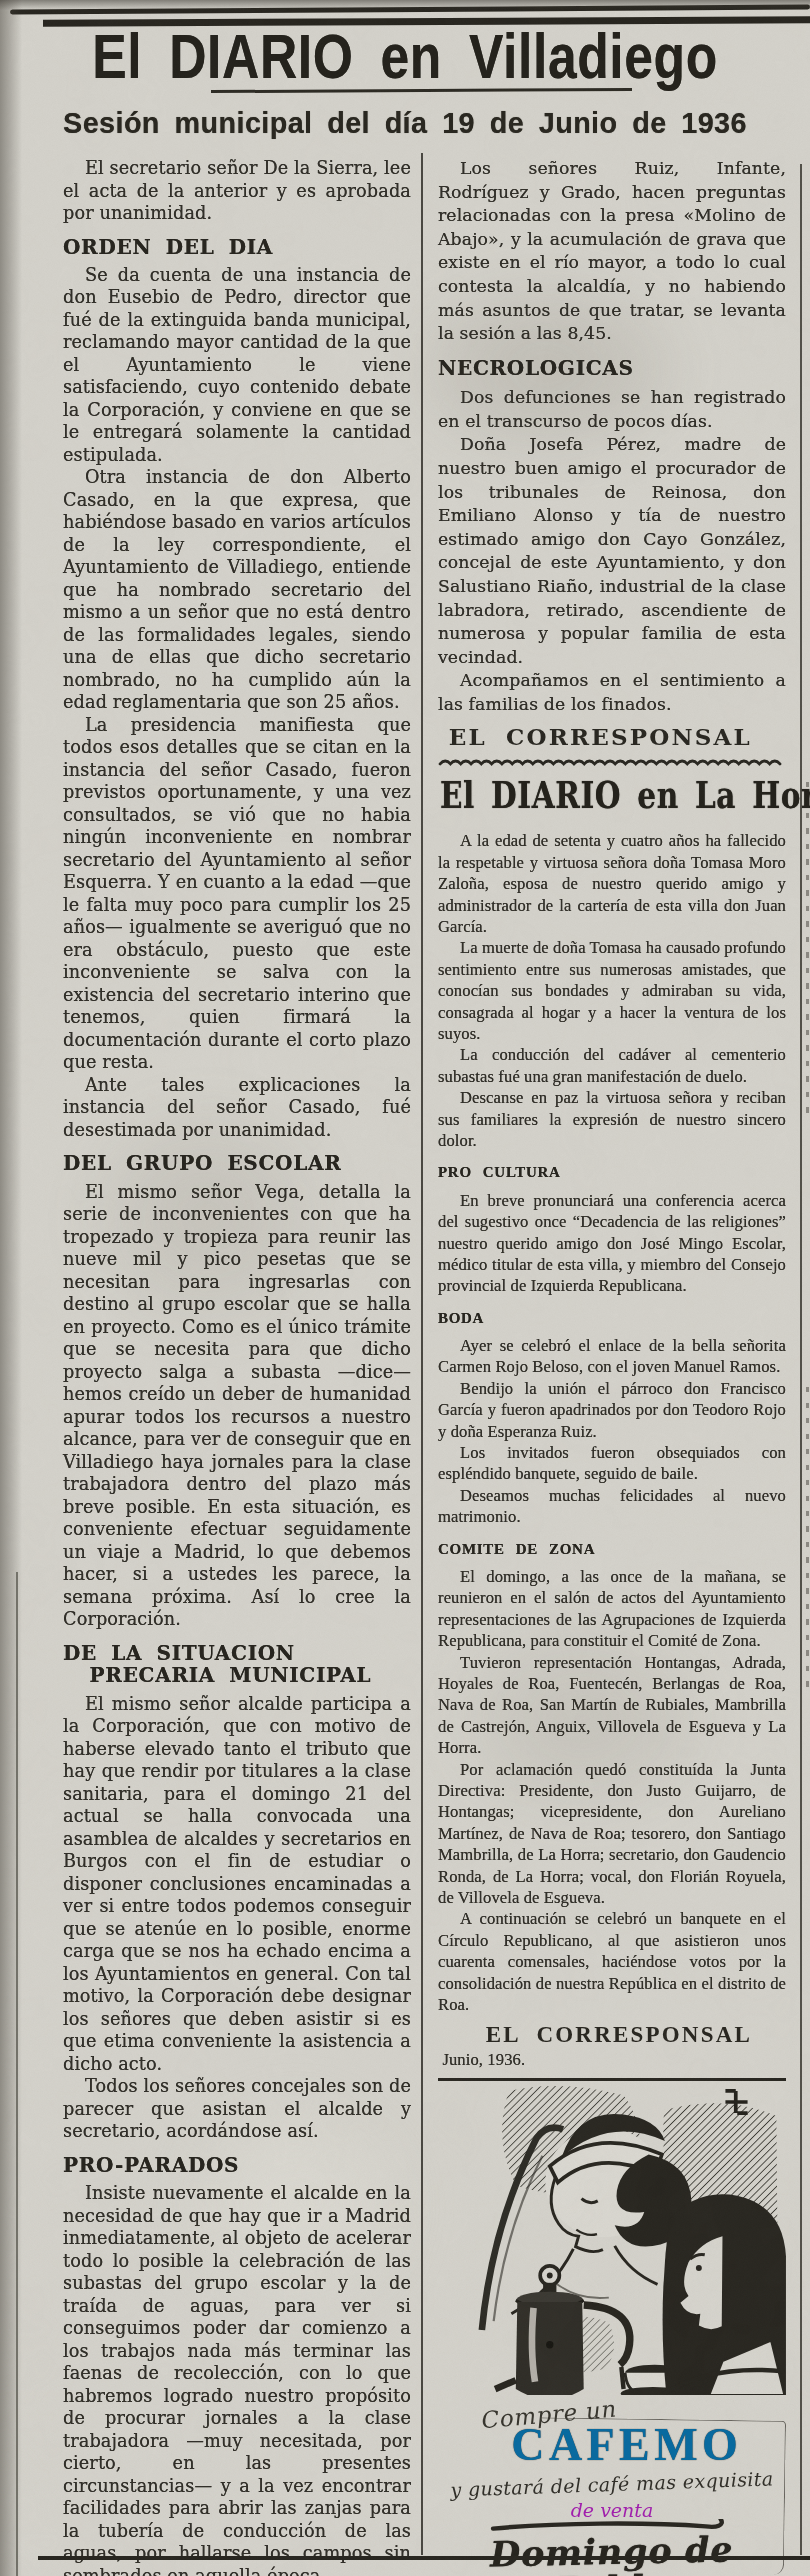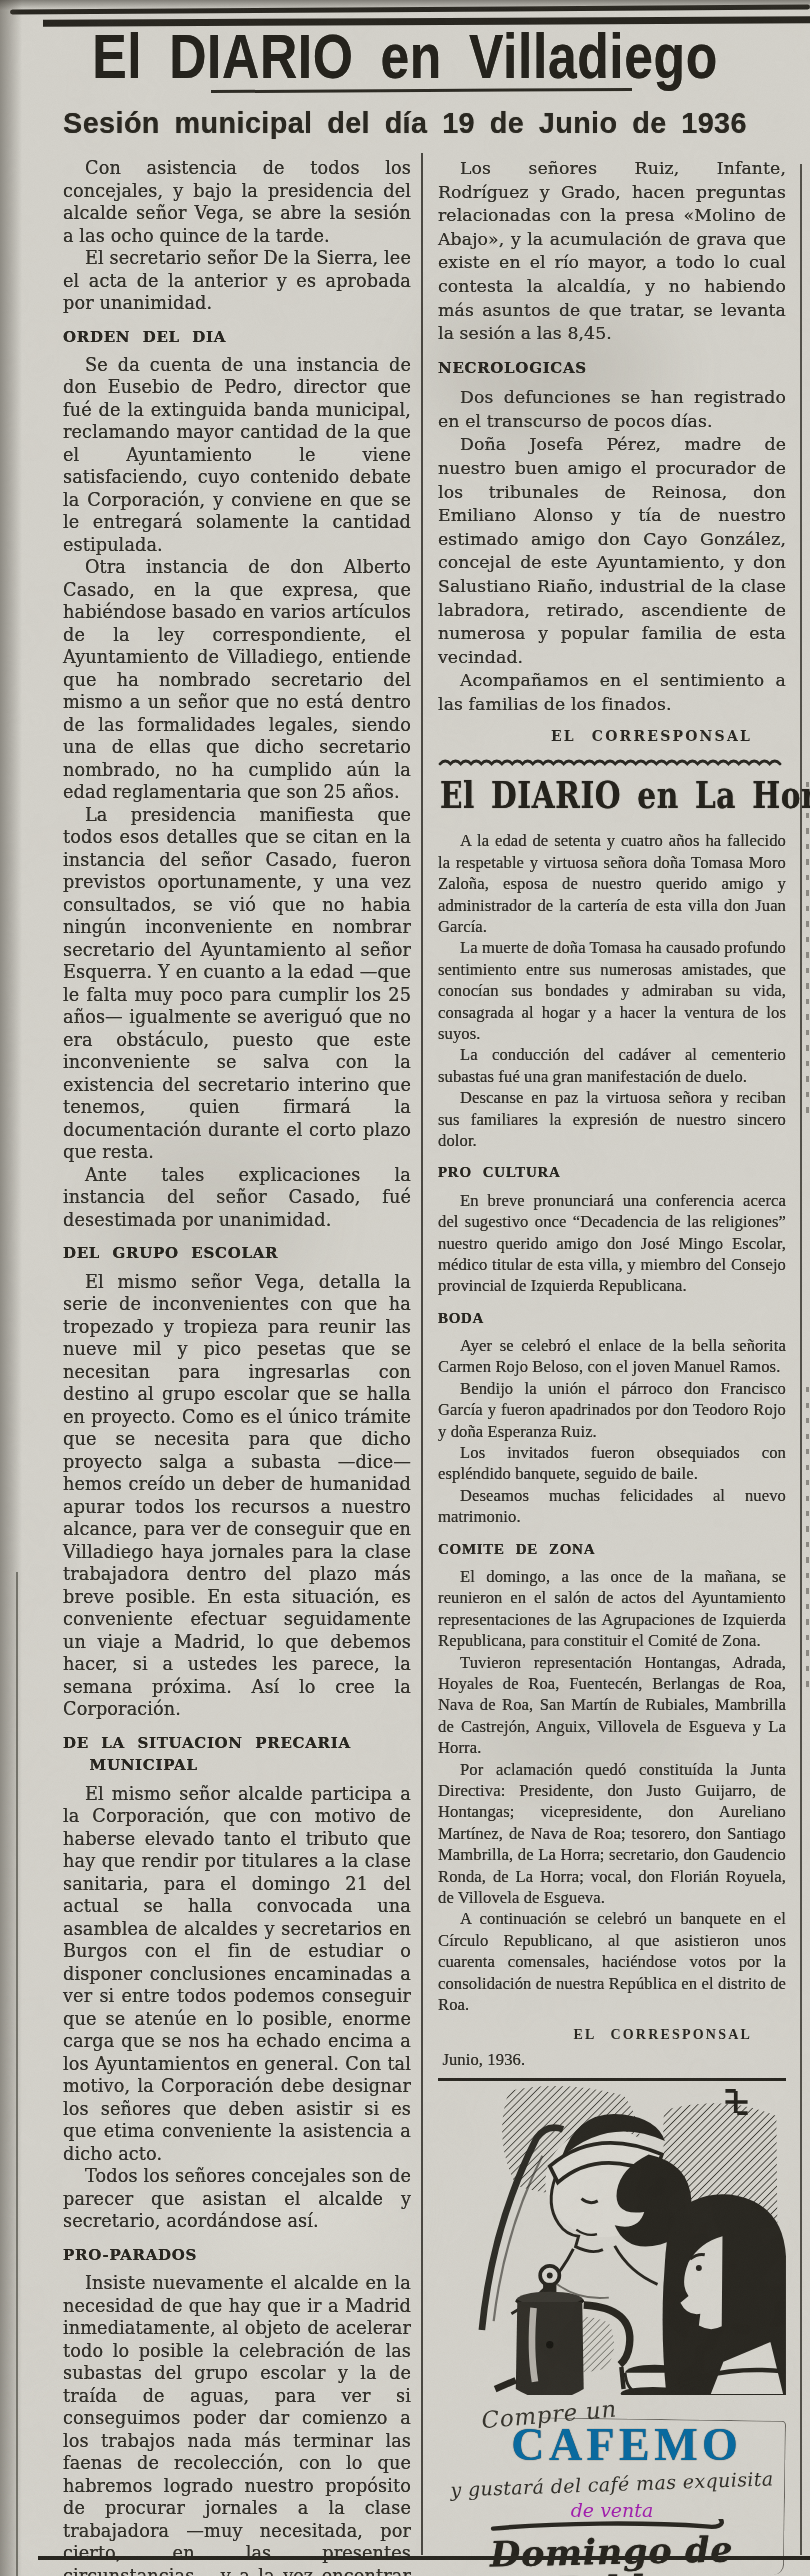--- a/index.html
+++ b/index.html
@@ -36,24 +36,24 @@
   .left-col{left:63px;width:348px;font-size:17.7px;line-height:22.5px;}
   .right-col{left:438px;width:348px;font-size:17.3px;line-height:23.6px;}
   .divider{position:absolute;left:421px;top:153px;width:1.5px;height:2402px;
            background:rgba(46,44,38,.85);z-index:8;}
   .right-line{position:absolute;left:800px;top:164px;width:1.5px;height:2391px;
               background:rgba(46,44,38,.8);z-index:8;}
   .bottom-rule{position:absolute;left:38px;right:0;top:2556px;height:3.7px;
                background:#25231d;z-index:12;}
   .p{margin:0;text-indent:22px;letter-spacing:0.1px;
      text-shadow:0 0 0.5px rgba(46,44,38,.85);}
-  .h{margin:11px 0 5.9px 0;font-weight:bold;font-size:15px;letter-spacing:0.7px;
+  .h{margin:11px 0 5.9px 0;font-weight:bold;font-size:20px;letter-spacing:0.7px;
      word-spacing:6.6px;padding-left:26.6px;text-indent:-26.6px;text-align:left;
      color:#24221c;text-shadow:0 0 0.6px rgba(36,34,28,.9);}
-  .sig{margin:8.9px 0 1.5px 0;font-weight:bold;font-size:14px;letter-spacing:2.2px;
+  .sig{margin:8.9px 0 1.5px 0;font-weight:bold;font-size:23px;letter-spacing:2.2px;
        word-spacing:8.9px;text-align:right;padding-right:34px;text-indent:0;
        color:#26241e;}
   .dateline{margin:3px 0 0 0;text-indent:4.4px;}
   
   .wavy{display:block;margin:8.9px 0 4.4px 0;}
   .horra-title{font-family:"DejaVu Serif",serif;font-weight:bold;font-size:37px;
                line-height:1.2;white-space:nowrap;letter-spacing:0.7px;word-spacing:6.6px;
                transform:scaleX(.8);transform-origin:left center;color:#211f19;
                margin:4.4px 0 13.3px 1.5px;text-shadow:0 0 0.9px rgba(33,31,25,.85);}
   .horra-body{font-family:"Liberation Serif",serif;font-size:16.6px;line-height:21.4px;margin-top:10px;}
@@ -97,21 +97,20 @@
   <div class="rule2"></div>
   <div class="masthead">El DIARIO en Villadiego</div>
   <div class="mast-rule"></div>
   <div class="subtitle">Sesión municipal del día 19 de Junio de 1936</div>
 
   <div class="divider"></div>
   <div class="right-line"></div>
   <div class="bottom-rule"></div>
 
   <div class="col left-col">
-    <p class="p">Con asistencia de todos los concejales, y bajo la presidencia del alcalde señor Vega, se abre la sesión a las ocho quince de la tarde.</p>
     <p class="p">El secretario señor De la Sierra, lee el acta de la anterior y es aprobada por unanimidad.</p>
     <h3 class="h">ORDEN DEL DIA</h3>
     <p class="p">Se da cuenta de una instancia de don Eusebio de Pedro, director que fué de la extinguida banda municipal, reclamando mayor cantidad de la que el Ayuntamiento le viene satisfaciendo, cuyo contenido debate la Corporación, y conviene en que se le entregará solamente la cantidad estipulada.</p>
     <p class="p">Otra instancia de don Alberto Casado, en la que expresa, que habiéndose basado en varios artículos de la ley correspondiente, el Ayuntamiento de Villadiego, entiende que ha nombrado secretario del mismo a un señor que no está dentro de las formalidades legales, siendo una de ellas que dicho secretario nombrado, no ha cumplido aún la edad reglamentaria que son 25 años.</p>
     <p class="p">La presidencia manifiesta que todos esos detalles que se citan en la instancia del señor Casado, fueron previstos oportunamente, y una vez consultados, se vió que no habia ningún inconveniente en nombrar secretario del Ayuntamiento al señor Esquerra. Y en cuanto a la edad —que le falta muy poco para cumplir los 25 años— igualmente se averiguó que no era obstáculo, puesto que este inconveniente se salva con la existencia del secretario interino que tenemos, quien firmará la documentación durante el corto plazo que resta.</p>
     <p class="p">Ante tales explicaciones la instancia del señor Casado, fué desestimada por unanimidad.</p>
     <h3 class="h">DEL GRUPO ESCOLAR</h3>
     <p class="p">El mismo señor Vega, detalla la serie de inconvenientes con que ha tropezado y tropieza para reunir las nueve mil y pico pesetas que se necesitan para ingresarlas con destino al grupo escolar que se halla en proyecto. Como es el único trámite que se necesita para que dicho proyecto salga a subasta —dice— hemos creído un deber de humanidad apurar todos los recursos a nuestro alcance, para ver de conseguir que en Villadiego haya jornales para la clase trabajadora dentro del plazo más breve posible. En esta situación, es conveniente efectuar seguidamente un viaje a Madrid, lo que debemos hacer, si a ustedes les parece, la semana próxima. Así lo cree la Corporación.</p>
     <h3 class="h">DE LA SITUACION PRECARIA MUNICIPAL</h3>
     <p class="p">El mismo señor alcalde participa a la Corporación, que con motivo de haberse elevado tanto el tributo que hay que rendir por titulares a la clase sanitaria, para el domingo 21 del actual se halla convocada una asamblea de alcaldes y secretarios en Burgos con el fin de estudiar o disponer conclusiones encaminadas a ver si entre todos podemos conseguir que se atenúe en lo posible, enorme carga que se nos ha echado encima a los Ayuntamientos en general. Con tal motivo, la Corporación debe designar los señores que deben asistir si es que etima conveniente la asistencia a dicho acto.</p>

